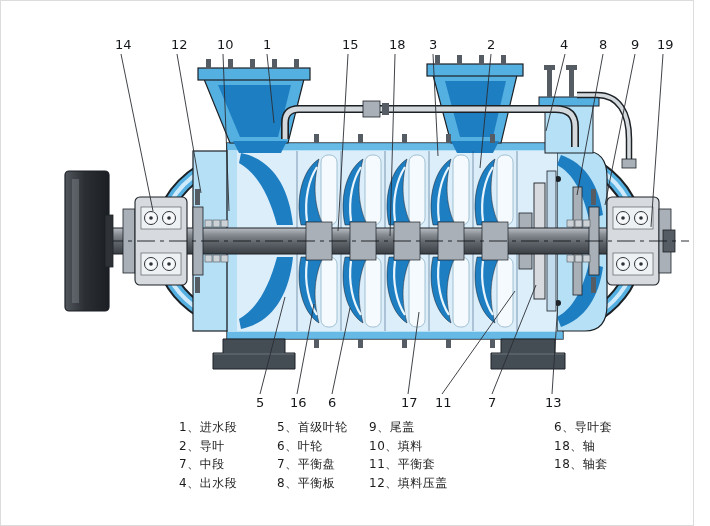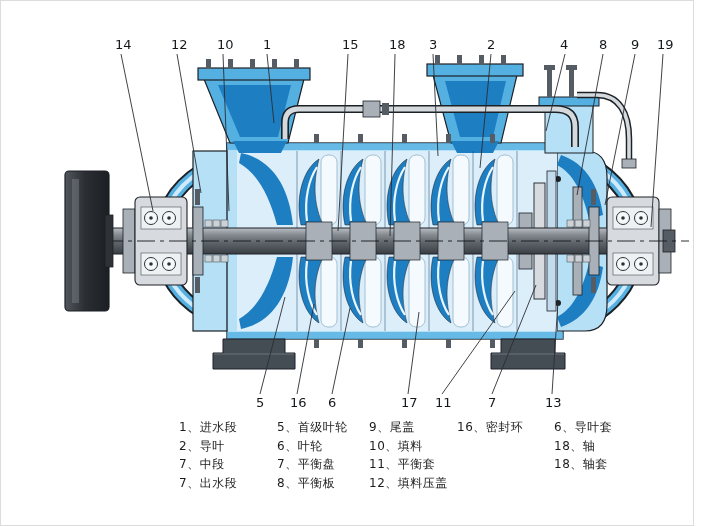--- a/index.html
+++ b/index.html
@@ -294,36 +294,35 @@
         <line x1="551" y1="393" x2="557" y2="300" stroke="var(--leader-line)" stroke-width="0.9"></line>
         <text x="544" y="406" class="callout-num">13</text>
       </g>
   </svg>
 
   <div class="legend">
     <div class="legend-col" style="left:178px">
       <div class="legend-item">1、进水段</div>
       <div class="legend-item">2、导叶</div>
       <div class="legend-item">7、中段</div>
-      <div class="legend-item">7、出水段</div>
+      <div class="legend-item">4、出水段</div>
     </div>
     <div class="legend-col" style="left:276px">
       <div class="legend-item">5、首级叶轮</div>
       <div class="legend-item">6、叶轮</div>
       <div class="legend-item">7、平衡盘</div>
       <div class="legend-item">8、平衡板</div>
     </div>
     <div class="legend-col" style="left:368px">
       <div class="legend-item">9、尾盖</div>
       <div class="legend-item">10、填料</div>
       <div class="legend-item">11、平衡套</div>
       <div class="legend-item">12、填料压盖</div>
     </div>
     <div class="legend-col" style="left:456px">
-      <div class="legend-item">16、密封环</div>
     </div>
     <div class="legend-col" style="left:553px">
       <div class="legend-item">6、导叶套</div>
       <div class="legend-item">18、轴</div>
       <div class="legend-item">18、轴套</div>
     </div>
   </div>
 </div>
 
 </body></html>

